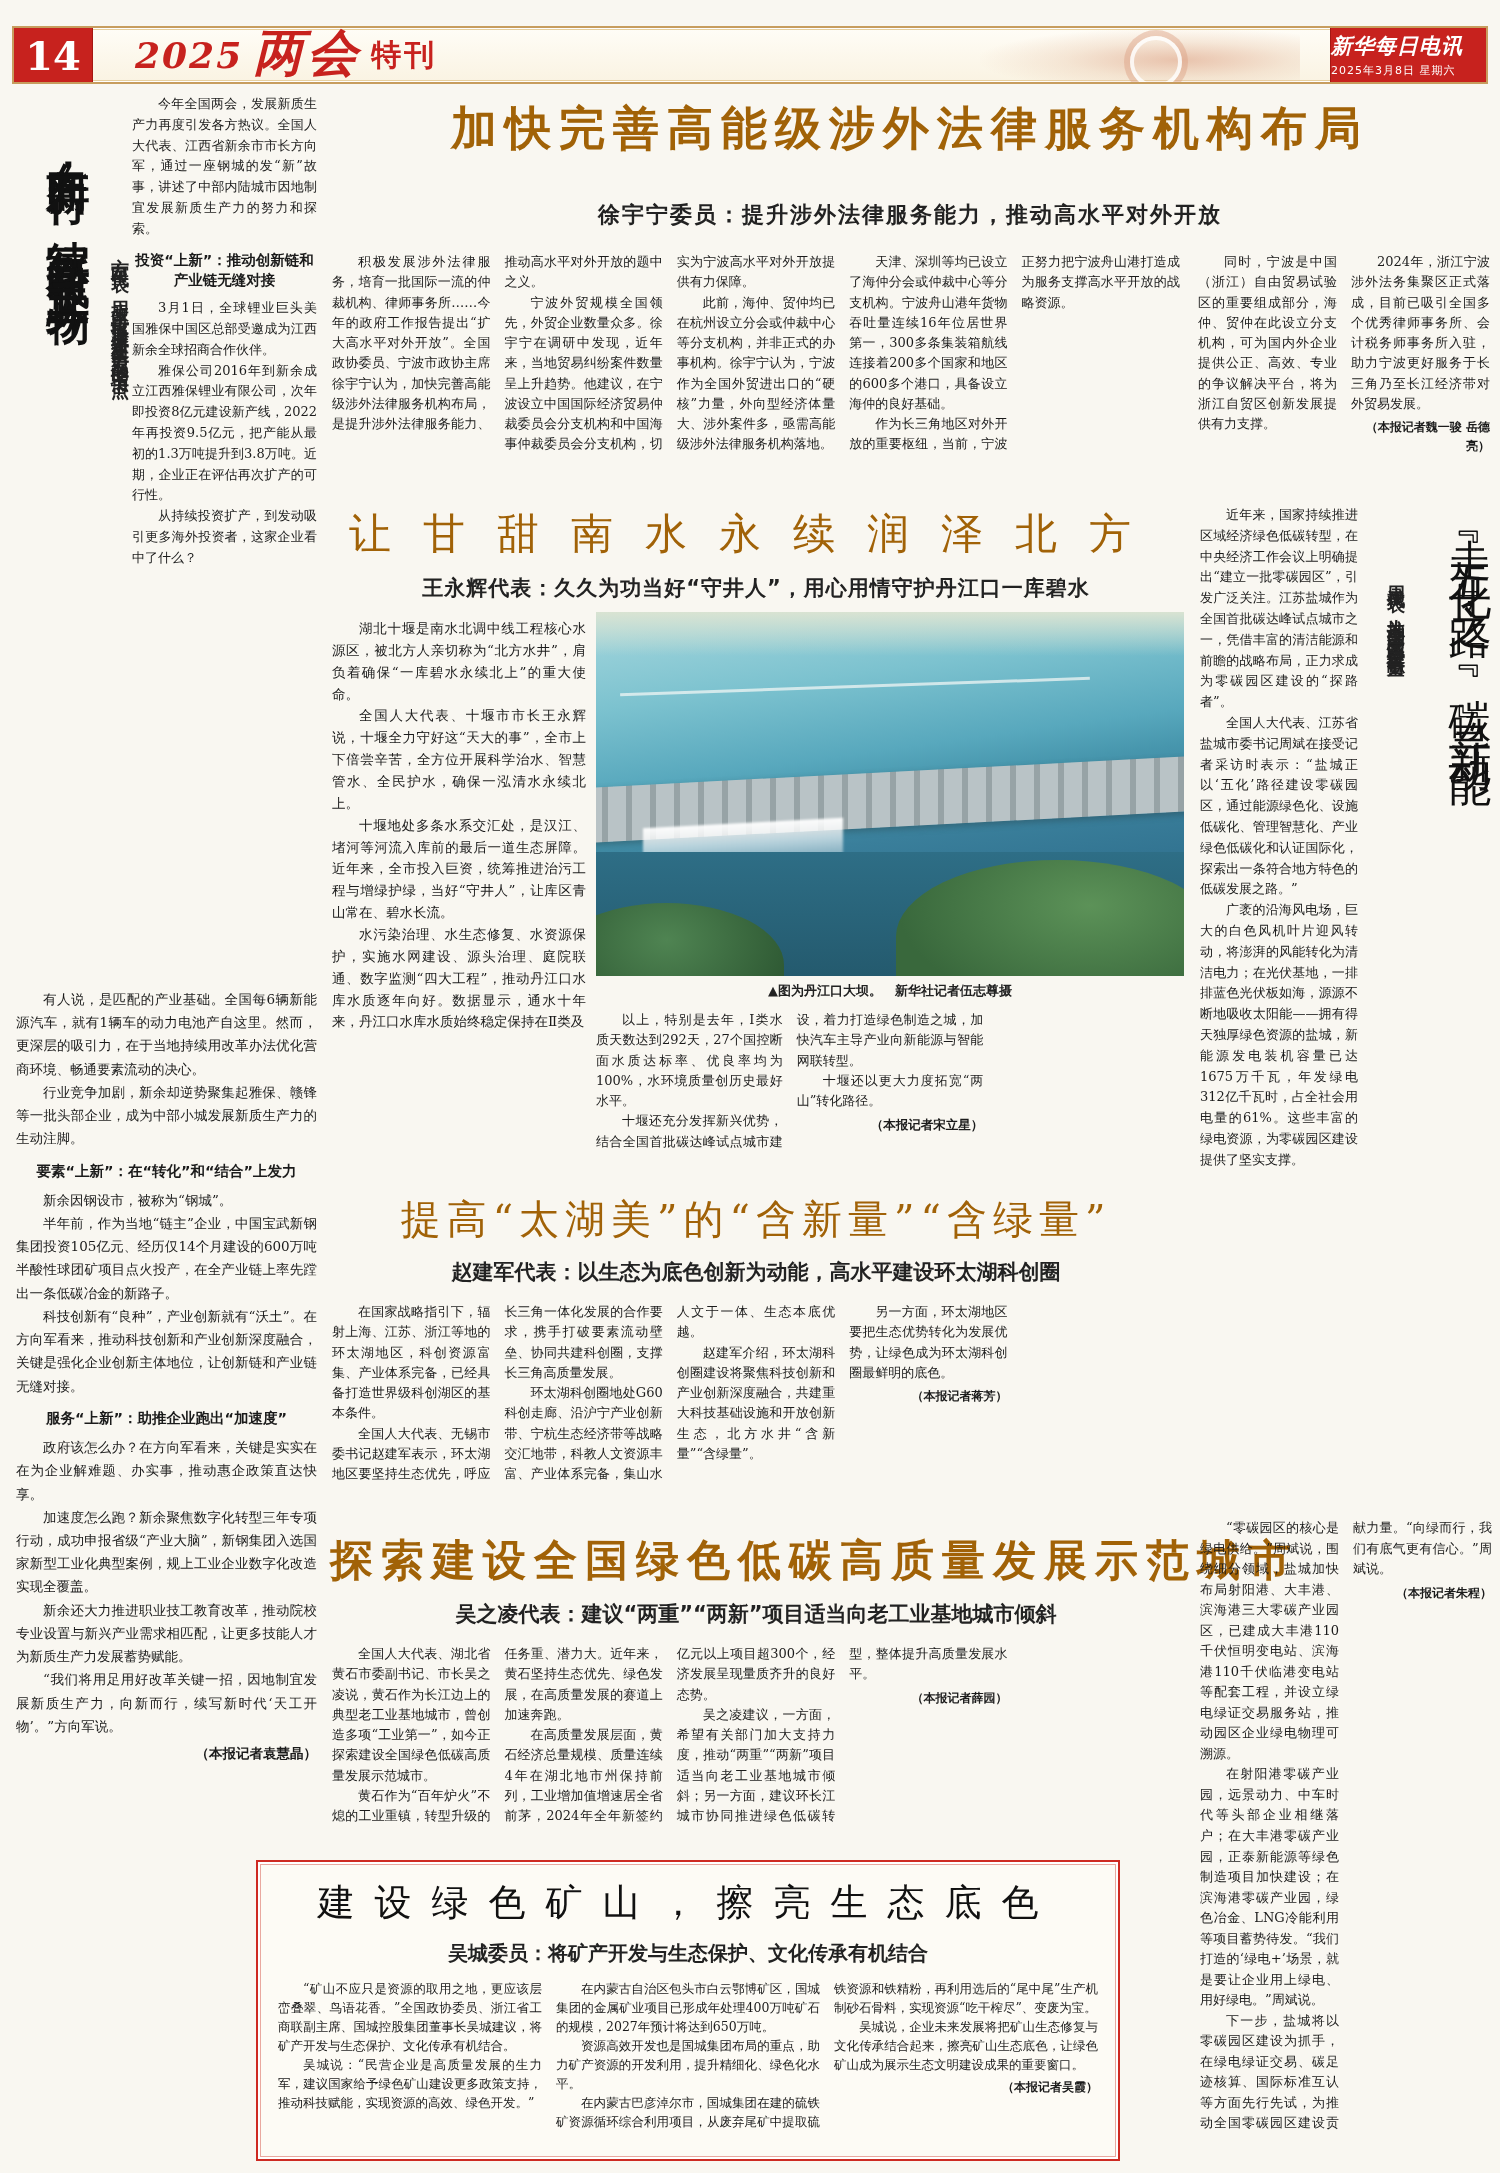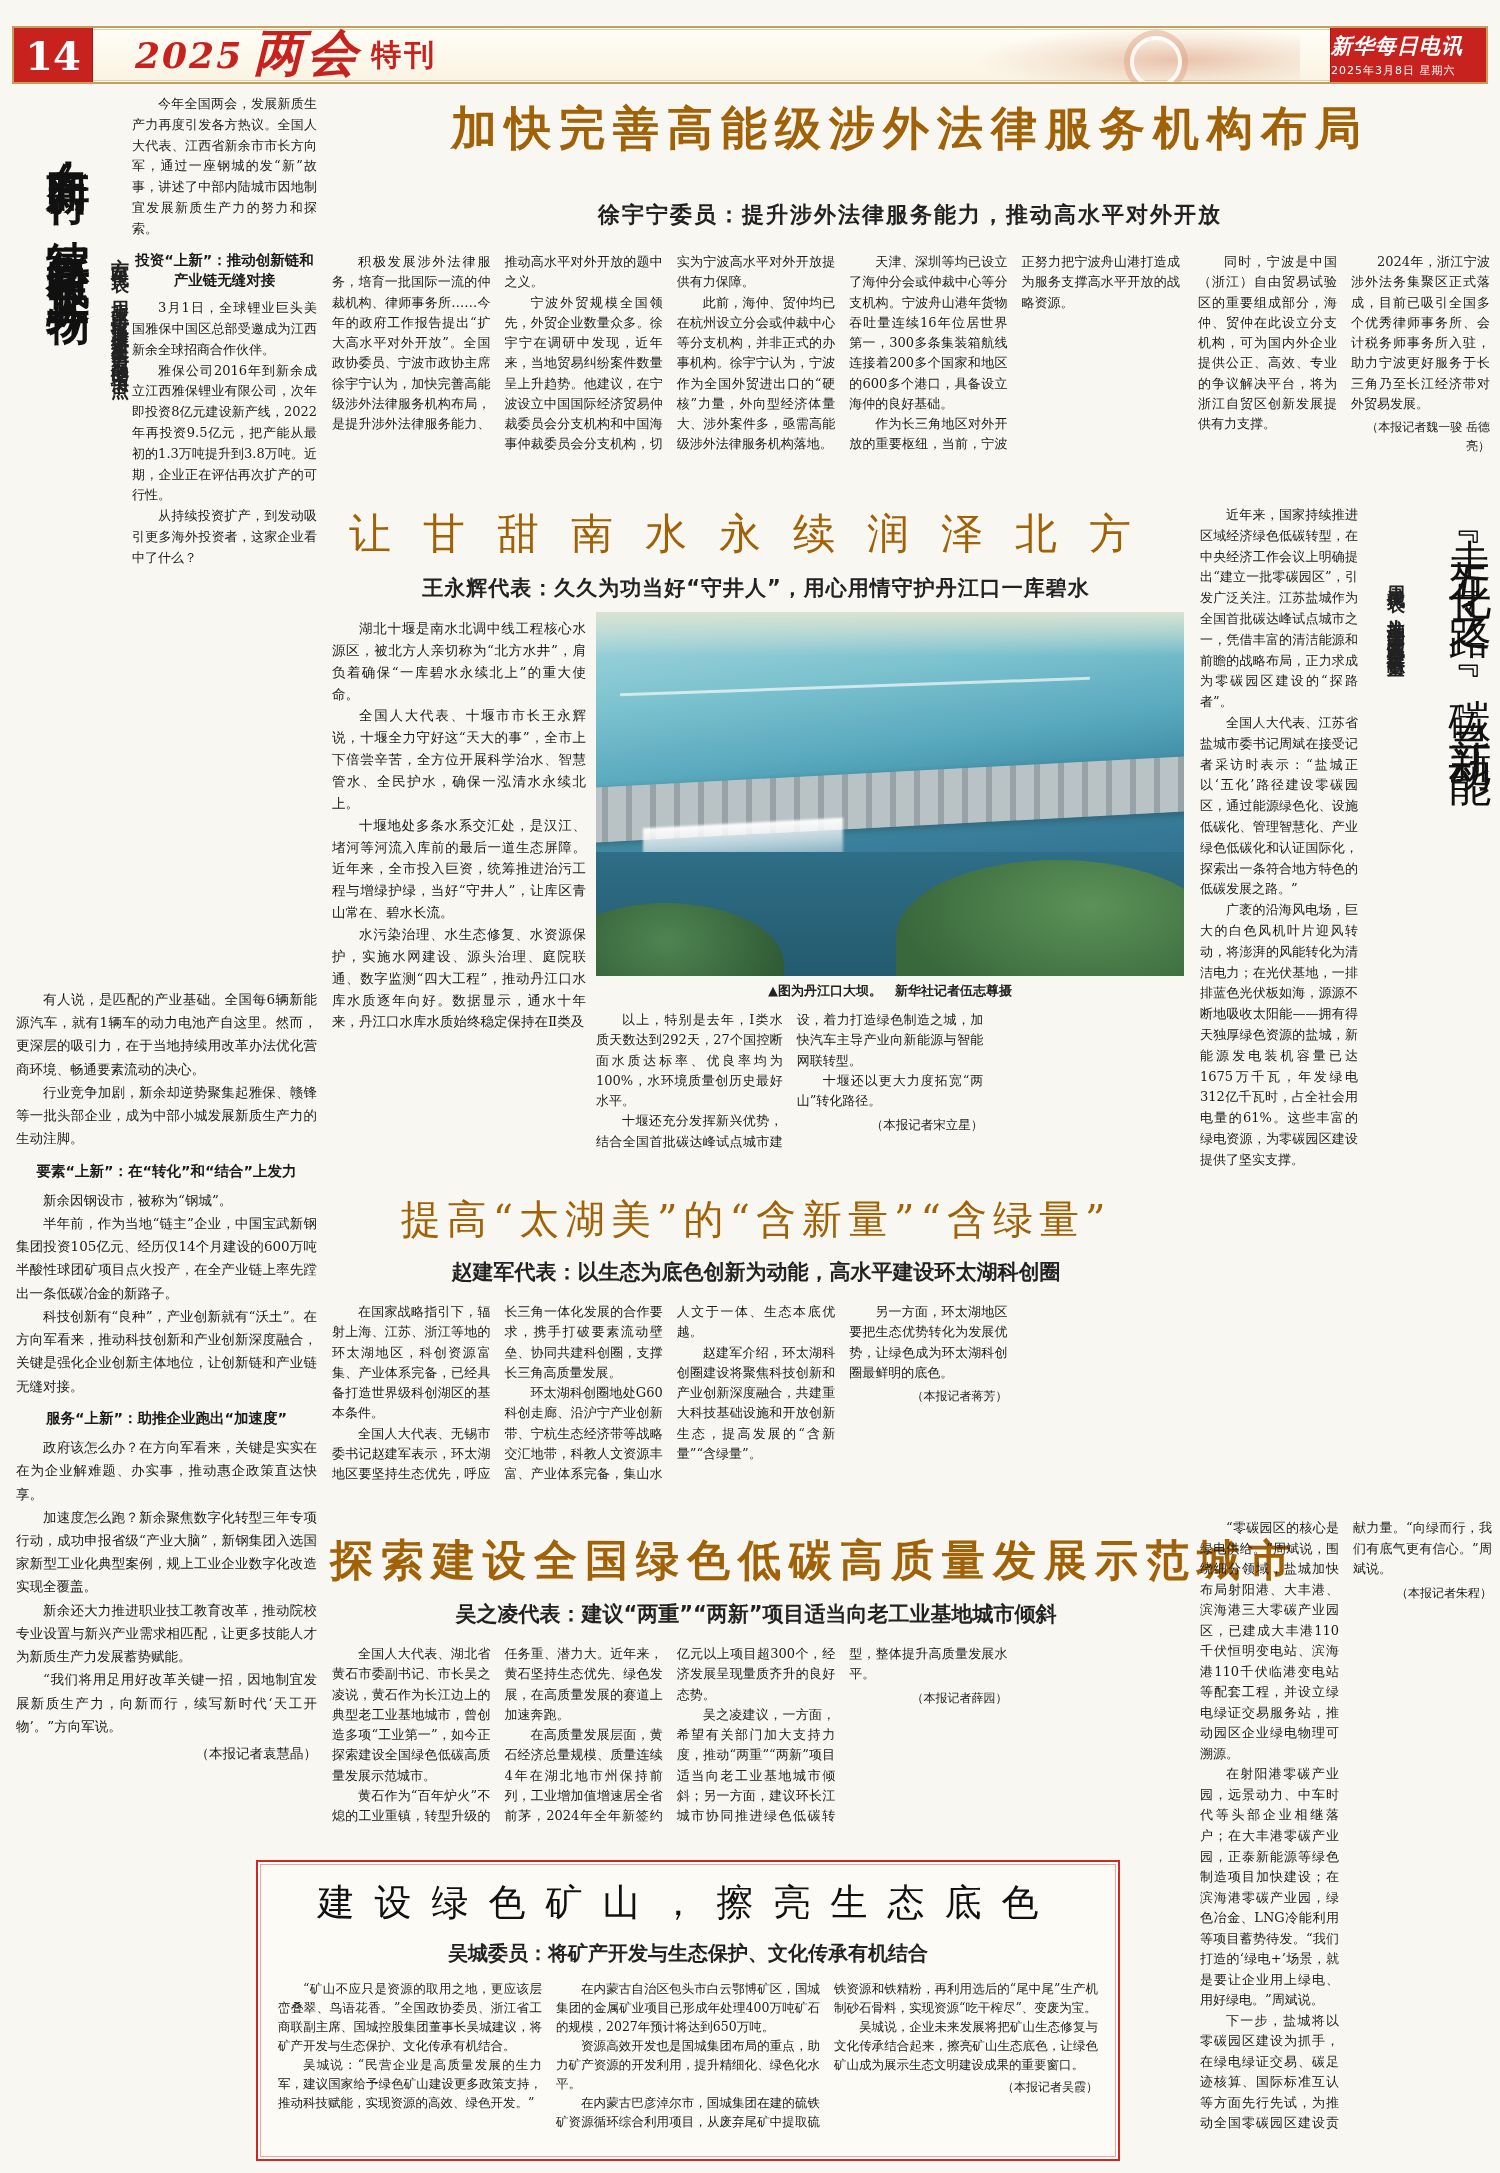--- a/index.html
+++ b/index.html
@@ -26,21 +26,21 @@
   .masthead .mh-title{font-size:21px;font-weight:bold;font-style:italic;letter-spacing:1px;line-height:26px;}
   .masthead .mh-date{font-family:"DejaVu Sans",sans-serif;font-size:11px;margin-top:4px;letter-spacing:1px;}
 
   
   .hl{position:absolute;text-align:center;white-space:nowrap;color:#a16207;}
   .sub{position:absolute;text-align:center;font-family:"DejaVu Sans",sans-serif;font-weight:bold;color:#222;}
   .bodyblock{position:absolute;font-size:13px;line-height:1.56;text-align:justify;overflow:hidden;}
   .cols{column-gap:14px;column-fill:auto;height:100%;}
   .c5{column-count:5;} .c3{column-count:3;} .c2{column-count:2;}
   .p{margin:0;text-indent:2em;}
-  .byline{margin:4px 0 0;text-align:right;font-weight:normal;text-indent:0;font-family:"DejaVu Sans",sans-serif;}
+  .byline{margin:4px 0 0;text-align:right;font-weight:bold;text-indent:0;font-family:"DejaVu Sans",sans-serif;}
   .sechead{margin:10px 0 8px;font-family:"DejaVu Sans",sans-serif;font-weight:bold;font-size:14.5px;
     text-align:center;text-indent:0;line-height:1.4;}
 
   
   .left-strip{position:absolute;left:16px;top:94px;width:301px;height:2066px;}
   .left-top{display:flex;height:880px;}
   .vhead-left{writing-mode:vertical-rl;font-size:43px;font-weight:bold;letter-spacing:7px;line-height:1;
     width:74px;padding-top:34px;box-sizing:border-box;color:#111;}
   .vsub-left{writing-mode:vertical-rl;font-family:"DejaVu Sans",sans-serif;font-size:18px;font-weight:bold;
     letter-spacing:4px;width:42px;padding-top:150px;box-sizing:border-box;color:#222;}
@@ -172,21 +172,21 @@
     <p class="p">十堰还以更大力度拓宽“两山”转化路径。</p>
     <p class="byline" style="font-size:12.5px;">（本报记者宋立星）</p>
   </div>
 
   <div class="hl" style="left:330px;top:1192px;width:852px;font-size:40px;letter-spacing:6px;font-weight:500;">提高“太湖美”的“含新量”“含绿量”</div>
   <div class="sub" style="left:330px;top:1258px;width:852px;font-size:21px;">赵建军代表：以生态为底色创新为动能，高水平建设环太湖科创圈</div>
   <div class="bodyblock cols c5" style="left:332px;top:1302px;width:848px;height:192px;">
     <p class="p">在国家战略指引下，辐射上海、江苏、浙江等地的环太湖地区，科创资源富集、产业体系完备，已经具备打造世界级科创湖区的基本条件。</p>
     <p class="p">全国人大代表、无锡市委书记赵建军表示，环太湖地区要坚持生态优先，呼应长三角一体化发展的合作要求，携手打破要素流动壁垒、协同共建科创圈，支撑长三角高质量发展。</p>
     <p class="p">环太湖科创圈地处G60科创走廊、沿沪宁产业创新带、宁杭生态经济带等战略交汇地带，科教人文资源丰富、产业体系完备，集山水人文于一体、生态本底优越。</p>
-    <p class="p">赵建军介绍，环太湖科创圈建设将聚焦科技创新和产业创新深度融合，共建重大科技基础设施和开放创新生态，提高发展的“含新量”“含绿量”。</p>
+    <p class="p">赵建军介绍，环太湖科创圈建设将聚焦科技创新和产业创新深度融合，共建重大科技基础设施和开放创新生态，北方水井“含新量”“含绿量”。</p>
     <p class="p">另一方面，环太湖地区要把生态优势转化为发展优势，让绿色成为环太湖科创圈最鲜明的底色。</p>
     <p class="byline" style="font-size:12px;">（本报记者蒋芳）</p>
   </div>
 
   <div class="hl" style="left:330px;top:1532px;width:852px;font-size:43px;font-weight:bold;letter-spacing:8px;">探索建设全国绿色低碳高质量发展示范城市</div>
   <div class="sub" style="left:330px;top:1600px;width:852px;font-size:21px;">吴之凌代表：建议“两重”“两新”项目适当向老工业基地城市倾斜</div>
   <div class="bodyblock cols c5" style="left:332px;top:1644px;width:848px;height:200px;">
     <p class="p">全国人大代表、湖北省黄石市委副书记、市长吴之凌说，黄石作为长江边上的典型老工业基地城市，曾创造多项“工业第一”，如今正探索建设全国绿色低碳高质量发展示范城市。</p>
     <p class="p">黄石作为“百年炉火”不熄的工业重镇，转型升级的任务重、潜力大。近年来，黄石坚持生态优先、绿色发展，在高质量发展的赛道上加速奔跑。</p>
     <p class="p">在高质量发展层面，黄石经济总量规模、质量连续4年在湖北地市州保持前列，工业增加值增速居全省前茅，2024年全年新签约亿元以上项目超300个，经济发展呈现量质齐升的良好态势。</p>

